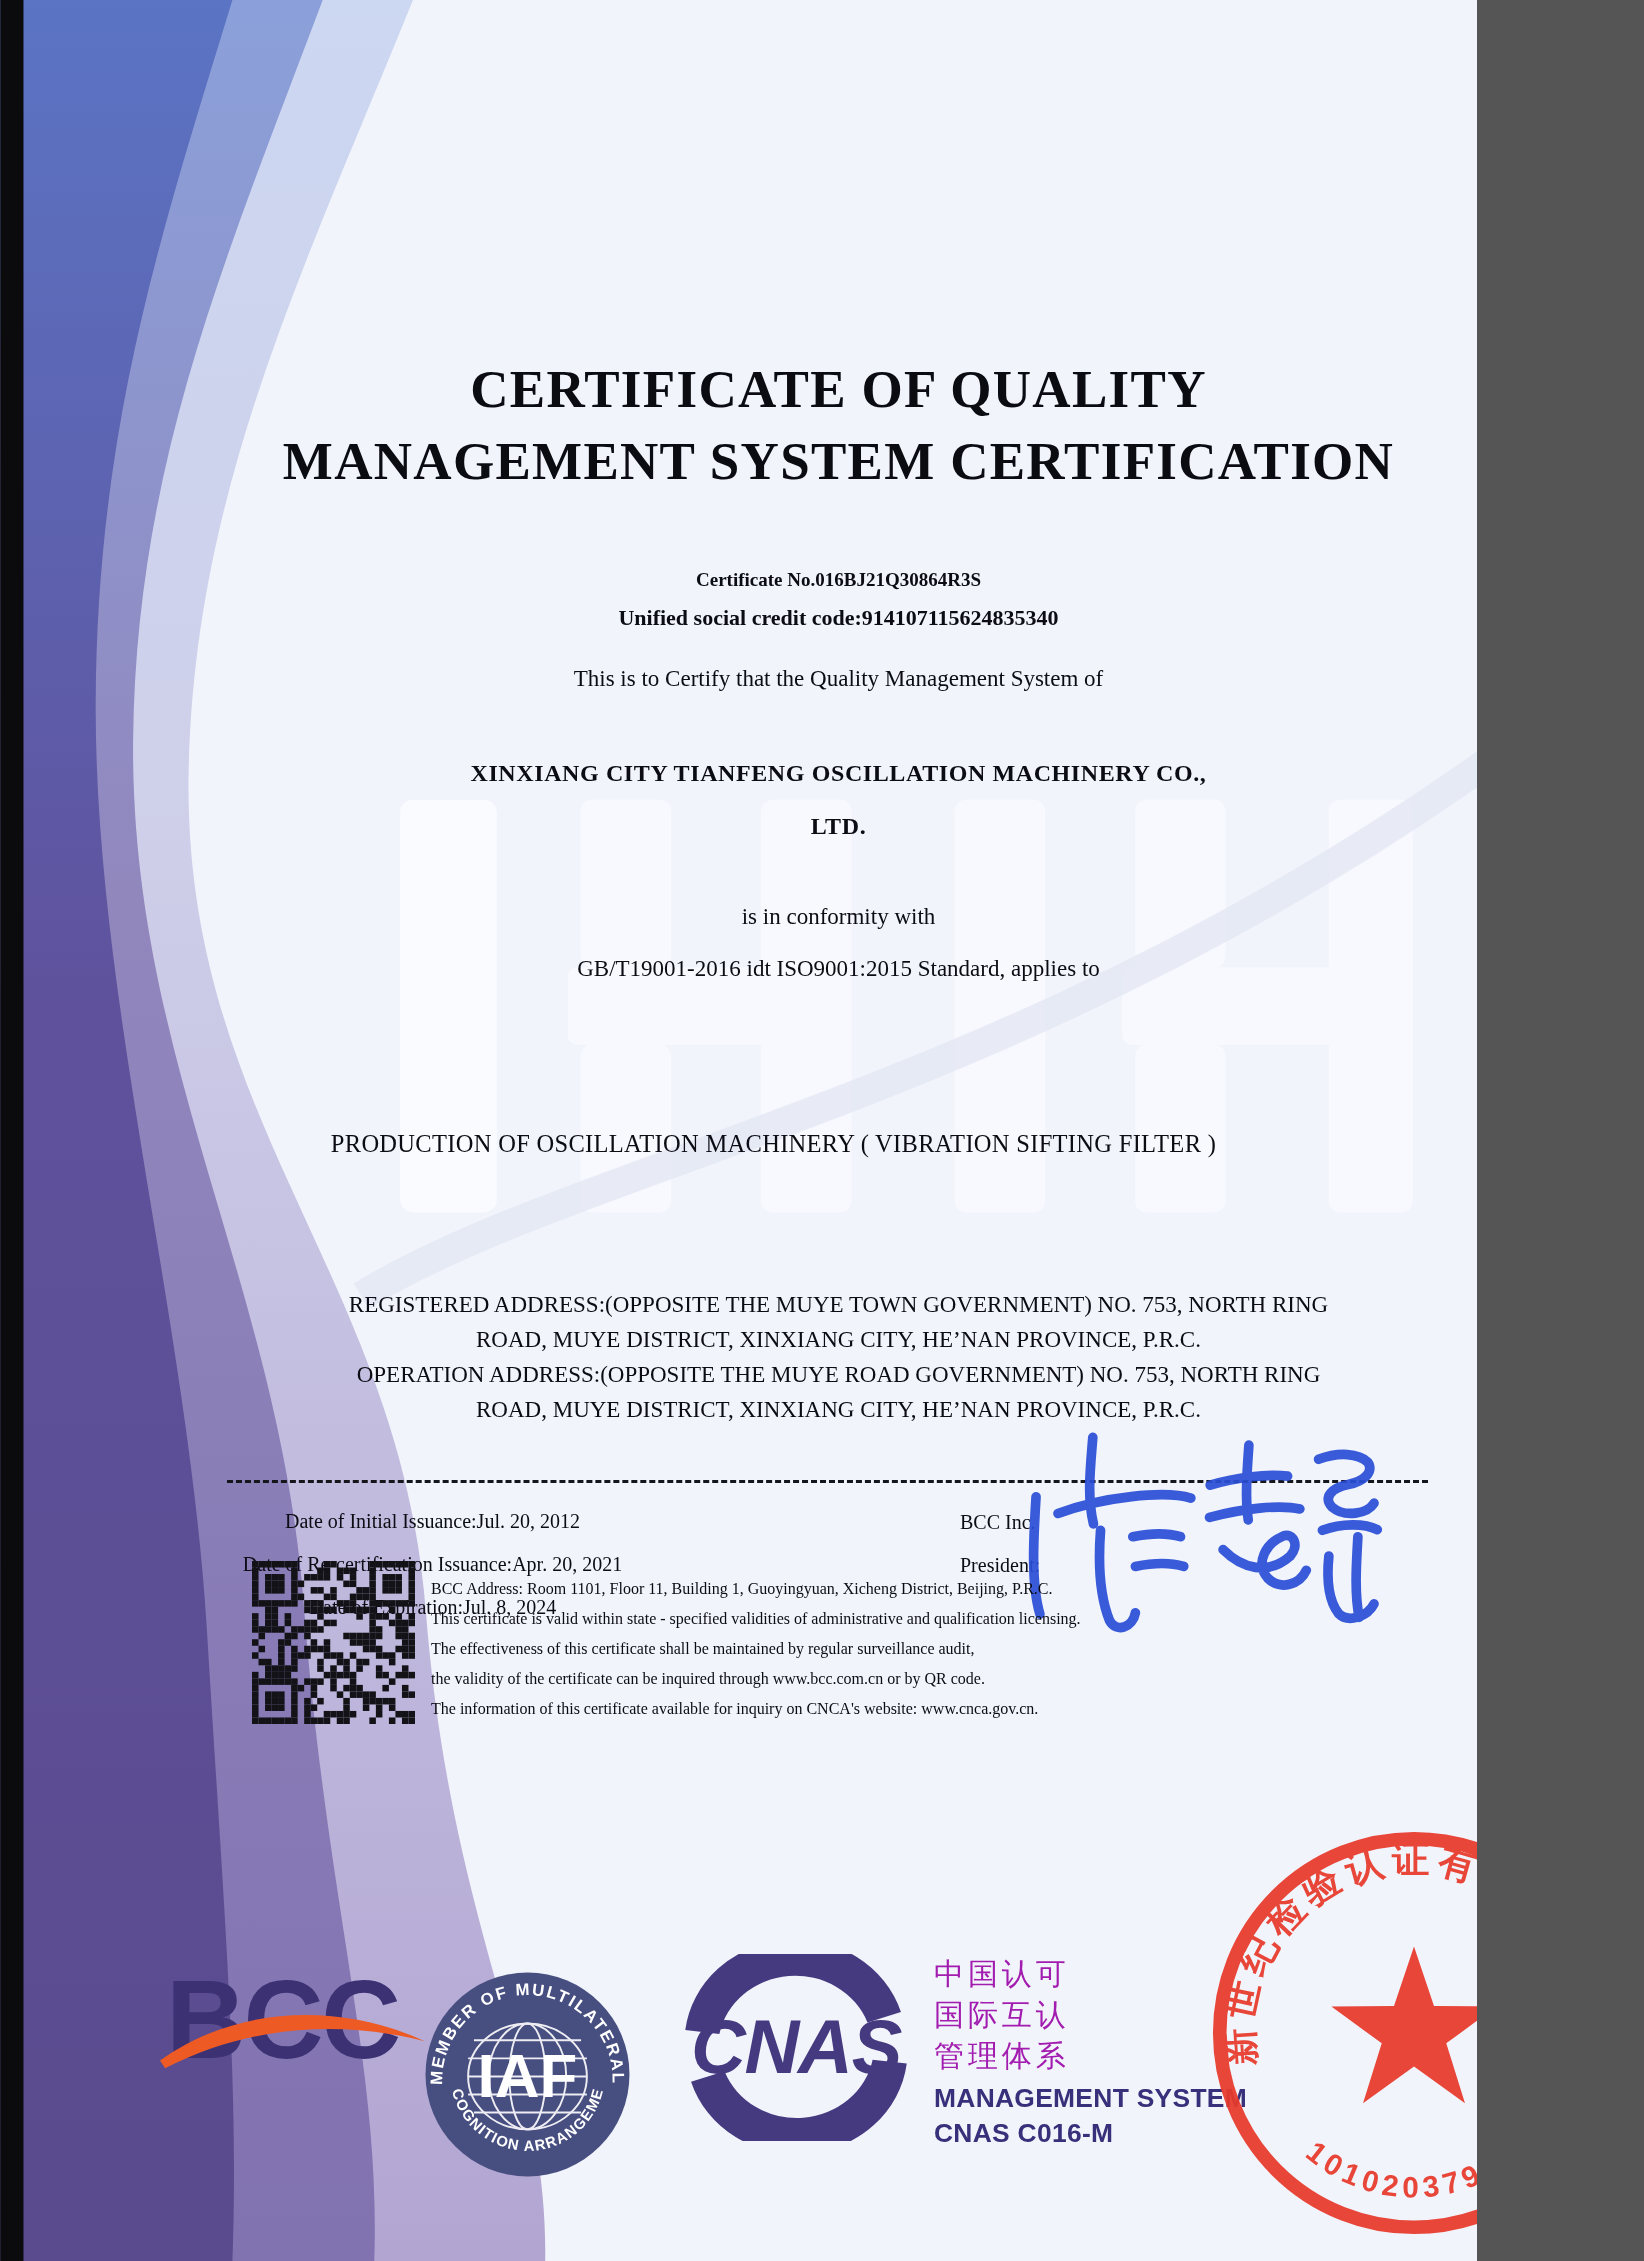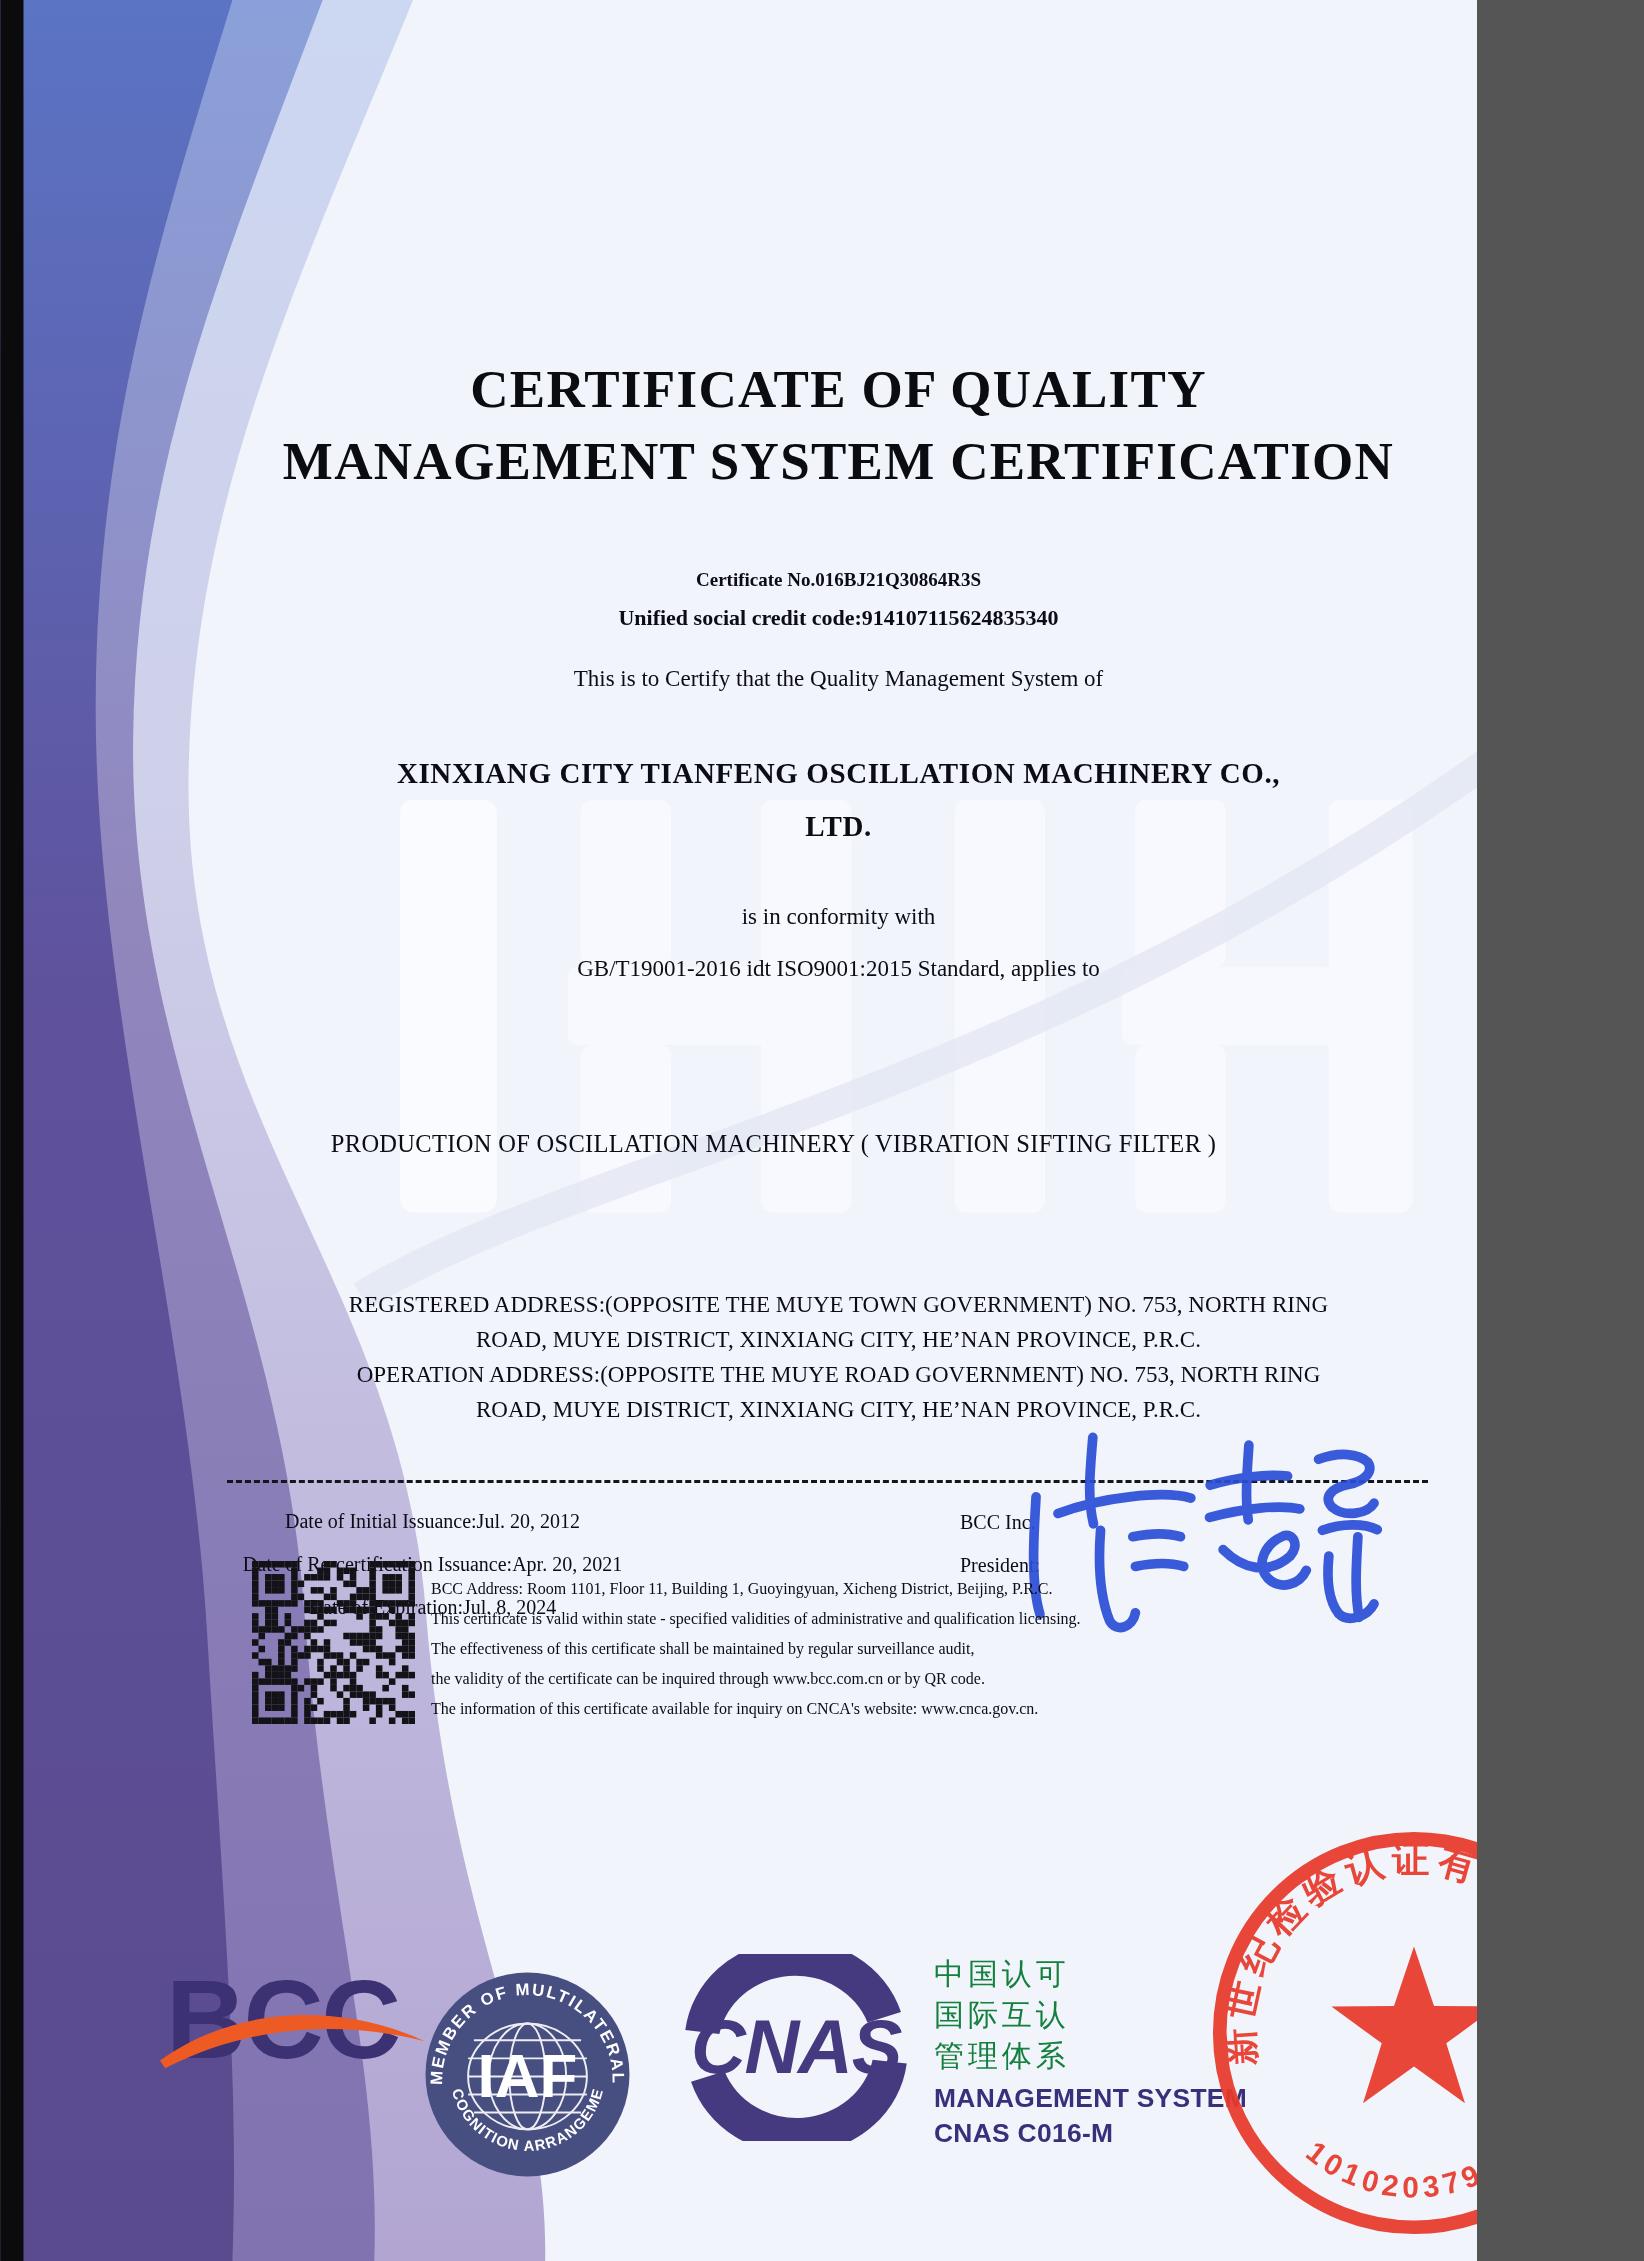--- a/index.html
+++ b/index.html
@@ -6,34 +6,34 @@
   .page{position:relative;width:1477px;height:2261px;background:#f3f6fc;overflow:hidden;
         font-family:"Liberation Serif","DejaVu Serif",serif;color:#0c0c14;}
   .bg,.edge{position:absolute;pointer-events:none;}
   .content{position:absolute;inset:0;z-index:5;}
   .abs{position:absolute;}
   .ctr{text-align:center;left:142px;width:1393px;}
   .title{font-size:53px;font-weight:bold;letter-spacing:1.3px;line-height:72px;color:#0b0b12;}
   .bold36{font-size:19px;font-weight:bold;}
   .bold34{font-size:22px;font-weight:bold;}
   .reg36{font-size:23px;}
-  .company{font-size:29px;font-weight:bold;line-height:53px;letter-spacing:0.6px;}
+  .company{font-size:24px;font-weight:bold;line-height:53px;letter-spacing:0.6px;}
   .scope{font-size:24.5px;letter-spacing:0.3px;}
   .addr{font-size:23px;line-height:35px;}
   .dates div{font-size:20px;line-height:43px;}
   .issuer div{font-size:20px;line-height:43px;}
   .fnote div{font-size:16px;line-height:30px;}
   .divider{position:absolute;left:227px;top:1480px;width:1201px;border-top:3.2px dashed #15151c;}
   .qrbox{position:absolute;left:252px;top:1561px;width:163px;height:163px;}
   
   .bcc-logo{position:absolute;left:166px;top:1965px;width:258px;height:142px;}
   .bcc-word{position:absolute;left:0;top:0;font-family:"Liberation Sans","DejaVu Sans",sans-serif;
             font-weight:bold;font-size:111px;letter-spacing:-2.6px;color:#3b3173;line-height:111px;}
   .cnas-txt{position:absolute;left:934px;top:1953px;font-family:"Liberation Sans","DejaVu Sans",sans-serif;}
-  .cnas-cn{font-size:30px;line-height:41px;color:#15803d;letter-spacing:3.9px;}
+  .cnas-cn{font-size:30px;line-height:41px;color:#a21caf;letter-spacing:3.9px;}
   .cnas-en{font-size:26.4px;line-height:35px;font-weight:bold;color:#37307a;letter-spacing:0.3px;}
   .sig-name{position:absolute;opacity:0;left:0;top:0;font-size:5.2px;}
   svg text{font-family:"Liberation Sans","DejaVu Sans",sans-serif;}
 </style>
 </head>
 <body>
 
 <div class="page">
 
   <svg class="bg" width="1645" height="2261" viewBox="0 0 2550 3506" style="left:0;top:0;z-index:0;">

